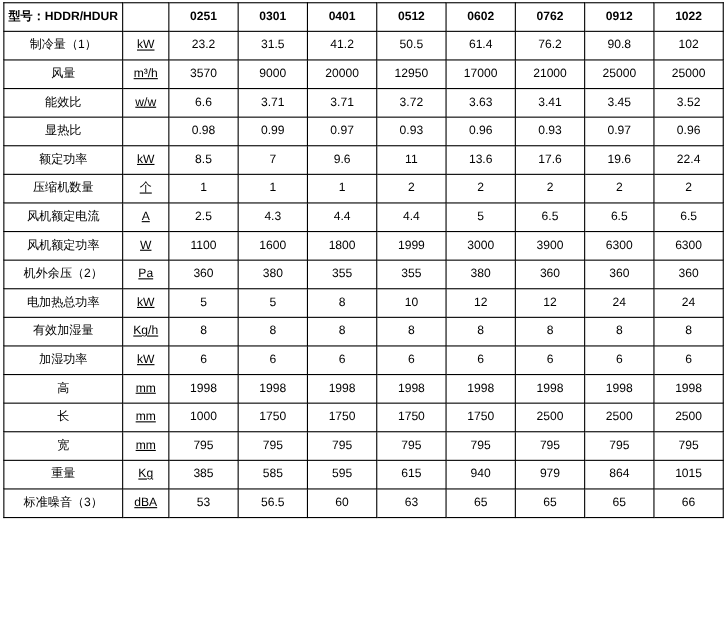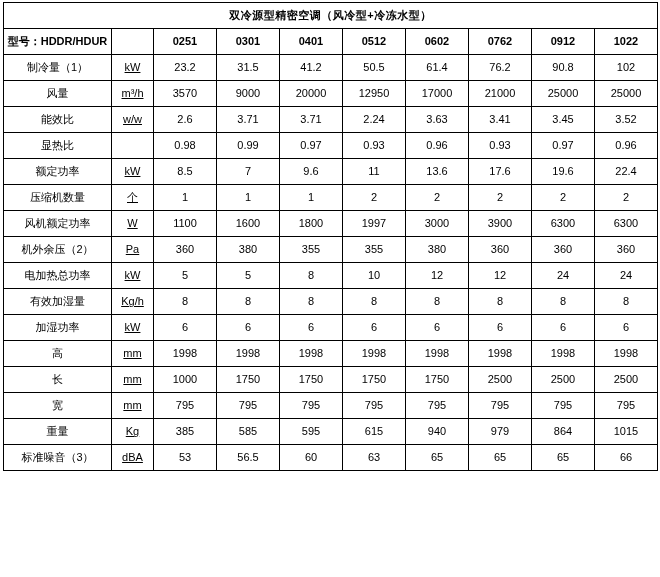--- a/index.html
+++ b/index.html
@@ -75,23 +75,20 @@
       <col class="c-data">
       <col class="c-data">
       <col class="c-data">
       <col class="c-data">
       <col class="c-data">
       <col class="c-data">
       <col class="c-data">
       <col class="c-data">
     </colgroup>
     <tbody>
-      <tr>
-        <td class="title-cell" colspan="10">双冷源型精密空调（风冷型+冷冻水型）</td>
-      </tr>
       <tr>
         <td class="model-label">型号：HDDR/HDUR</td>
         <td class="unit"></td>
         <td class="model-head">0251</td>
         <td class="model-head">0301</td>
         <td class="model-head">0401</td>
         <td class="model-head">0512</td>
         <td class="model-head">0602</td>
         <td class="model-head">0762</td>
         <td class="model-head">0912</td>
@@ -120,24 +117,24 @@
         <td>12950</td>
         <td>17000</td>
         <td>21000</td>
         <td>25000</td>
         <td>25000</td>
       </tr>
 
       <tr>
         <td class="label">能效比</td>
         <td class="unit">w/w</td>
-        <td>2.6</td>
+        <td>6.6</td>
         <td>3.71</td>
         <td>3.71</td>
-        <td>2.24</td>
+        <td>3.72</td>
         <td>3.63</td>
         <td>3.41</td>
         <td>3.45</td>
         <td>3.52</td>
       </tr>
 
       <tr>
         <td class="label">显热比</td>
         <td class="unit"></td>
         <td>0.98</td>
@@ -170,28 +167,40 @@
         <td>1</td>
         <td>1</td>
         <td>2</td>
         <td>2</td>
         <td>2</td>
         <td>2</td>
         <td>2</td>
       </tr>
 
 
+      <tr>
+        <td class="label">风机额定电流</td>
+        <td class="unit">A</td>
+        <td>2.5</td>
+        <td>4.3</td>
+        <td>4.4</td>
+        <td>4.4</td>
+        <td>5</td>
+        <td>6.5</td>
+        <td>6.5</td>
+        <td>6.5</td>
+      </tr>
 
       <tr>
         <td class="label">风机额定功率</td>
         <td class="unit">W</td>
         <td>1100</td>
         <td>1600</td>
         <td>1800</td>
-        <td>1997</td>
+        <td>1999</td>
         <td>3000</td>
         <td>3900</td>
         <td>6300</td>
         <td>6300</td>
       </tr>
 
       <tr>
         <td class="label">机外余压（2）</td>
         <td class="unit">Pa</td>
         <td>360</td>

